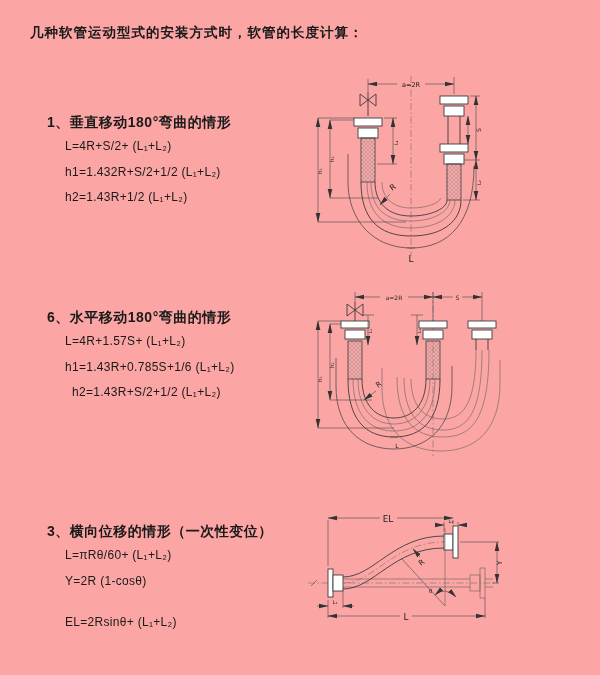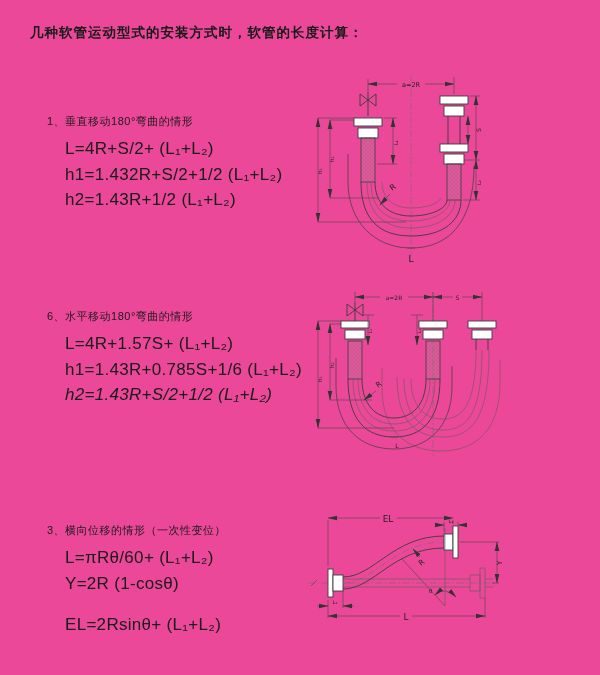--- a/index.html
+++ b/index.html
@@ -1,20 +1,20 @@
 <!DOCTYPE html>
 <html><head>
 <meta charset="utf-8">
 <style>
   html,body{margin:0;padding:0;background:#fff;}
-  .page{position:relative;width:600px;height:675px;background:#ec4899;overflow:hidden;
+  .page{position:relative;width:600px;height:675px;background:#fca5a5;overflow:hidden;
         font-family:"Liberation Sans","DejaVu Sans",sans-serif;color:#1a1a1a;}
   .title{position:absolute;left:30px;top:24px;font-size:13.5px;font-weight:bold;letter-spacing:1px;}
-  .heading{position:absolute;font-size:11px;font-weight:normal;letter-spacing:.5px;}
-  .formula{position:absolute;font-size:17px;letter-spacing:.3px;}
+  .heading{position:absolute;font-size:14px;font-weight:bold;letter-spacing:.5px;}
+  .formula{position:absolute;font-size:12px;letter-spacing:.3px;}
   svg{position:absolute;}
   svg text{font-family:"DejaVu Sans","Liberation Sans",sans-serif;fill:#222;}
   .dl{stroke:#474747;stroke-width:.6;fill:none;}
   .ol{stroke:#3c3c3c;stroke-width:.9;fill:none;}
   .tl{stroke:#5a5a5a;stroke-width:.55;fill:none;}
   .cl{stroke:#6a6a6a;stroke-width:.55;fill:none;stroke-dasharray:7 2.5 1.5 2.5;}
   .fl{fill:#fff;stroke:#3c3c3c;stroke-width:.9;}
   .flt{fill:none;stroke:#5a5a5a;stroke-width:.55;}
 </style>
 </head>
@@ -25,21 +25,21 @@
   <div class="title">几种软管运动型式的安装方式时，软管的长度计算：</div>
 
   <div class="heading" style="left:47px;top:114px;">1、垂直移动180°弯曲的情形</div>
   <div class="formula" style="left:65px;top:139px;">L=4R+S/2+ (L₁+L₂)</div>
   <div class="formula" style="left:65px;top:165px;">h1=1.432R+S/2+1/2 (L₁+L₂)</div>
   <div class="formula" style="left:65px;top:190px;">h2=1.43R+1/2 (L₁+L₂)</div>
 
   <div class="heading" style="left:47px;top:309px;">6、水平移动180°弯曲的情形</div>
   <div class="formula" style="left:65px;top:334px;">L=4R+1.57S+ (L₁+L₂)</div>
   <div class="formula" style="left:65px;top:360px;">h1=1.43R+0.785S+1/6 (L₁+L₂)</div>
-  <div class="formula" style="left:65px;top:385px;font-style:italic;">h2=1.43R+S/2+1/2 (L₁+L₂)</div>
+  <div class="formula" style="left:72px;top:385px;">h2=1.43R+S/2+1/2 (L₁+L₂)</div>
 
   <div class="heading" style="left:47px;top:523px;">3、横向位移的情形（一次性变位）</div>
   <div class="formula" style="left:65px;top:548px;">L=πRθ/60+ (L₁+L₂)</div>
   <div class="formula" style="left:65px;top:574px;">Y=2R (1-cosθ)</div>
   <div class="formula" style="left:65px;top:600px;margin-top:15px;">EL=2Rsinθ+ (L₁+L₂)</div>
 
   <svg style="left:308px;top:70px;" width="292" height="196" viewBox="0 0 292 196">
     <defs>
       <pattern id="ha1" width="4" height="4" patternUnits="userSpaceOnUse">
         <path d="M0,4 L4,0 M0,0 L4,4" stroke="#909090" stroke-width=".45" fill="none"></path>

